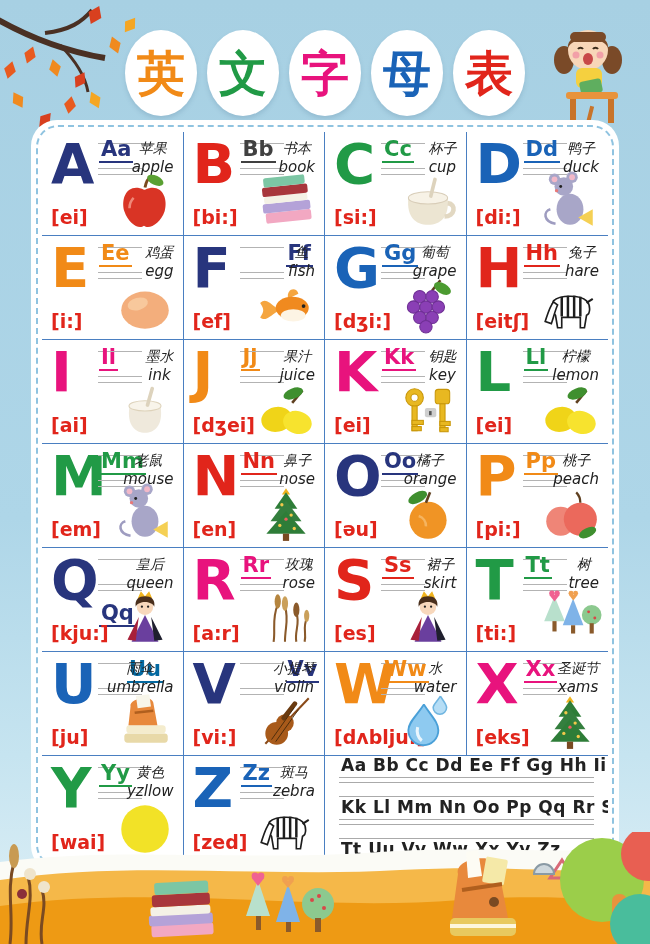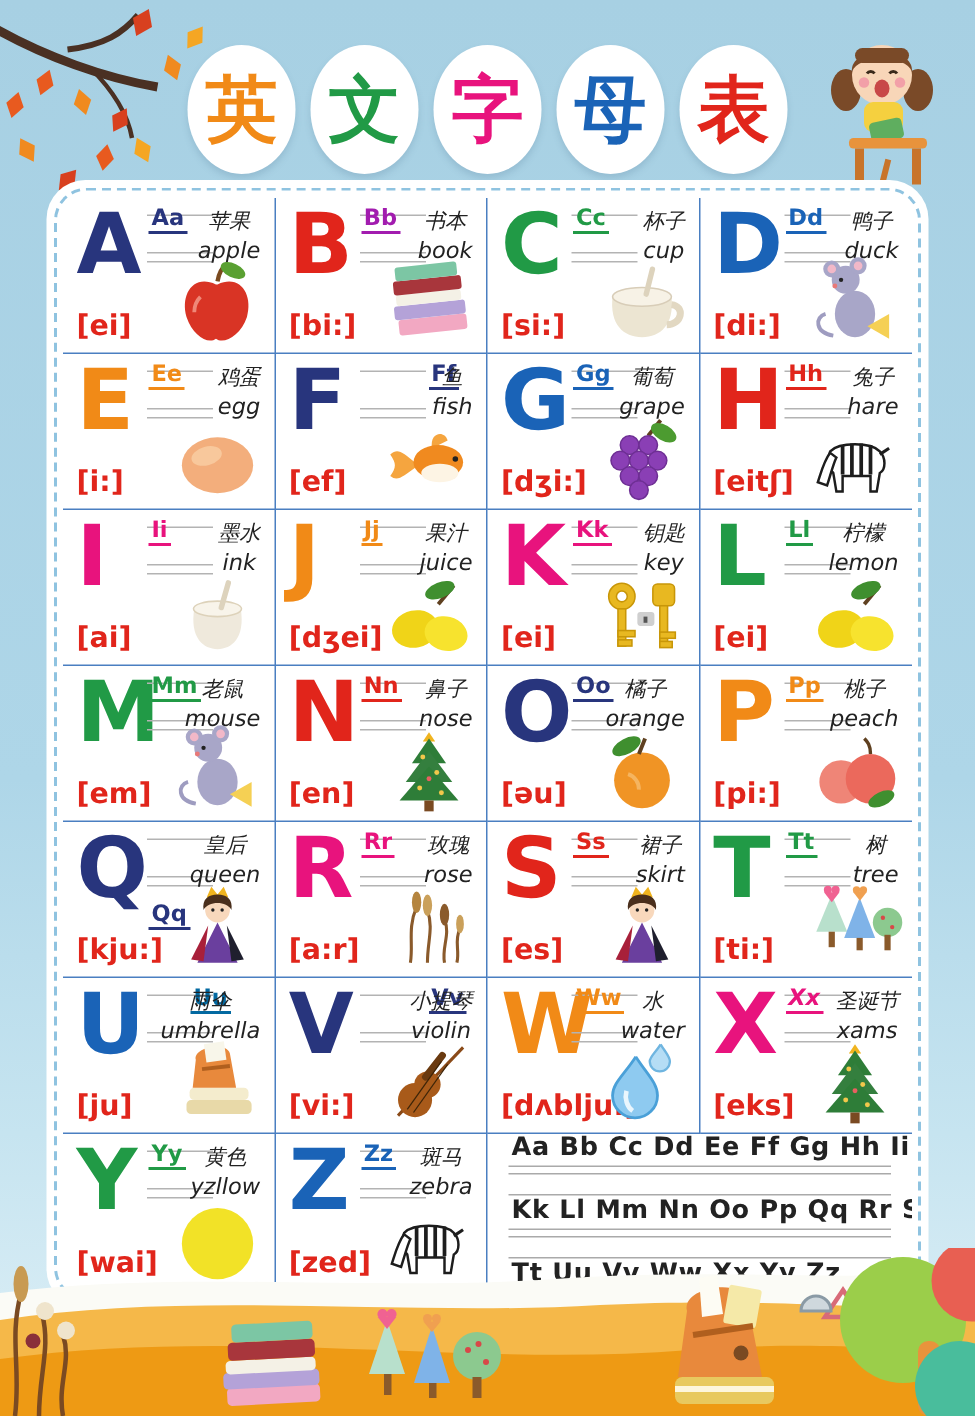--- a/index.html
+++ b/index.html
@@ -17,21 +17,21 @@
   .card{position:absolute;left:31px;top:120px;width:588px;height:752px;background:#fff;border-radius:26px;z-index:3;}
   .card::before{content:"";position:absolute;inset:5px;border:2px dashed #8fc3e0;border-radius:22px;pointer-events:none;}
   .grid{position:absolute;inset:12px 11px;display:grid;grid-template-columns:repeat(4,1fr);grid-auto-rows:104px;}
   .cell{position:relative;border-right:1.6px solid #4a7fc1;border-bottom:1.6px solid #4a7fc1;overflow:hidden;}
   .cell:nth-child(4n){border-right:none;}
   .cell:nth-child(n+25){border-bottom:none;}
   .cell.span2{grid-column:span 2;border-right:none;display:flex;flex-direction:column;justify-content:center;padding:0 10px;}
   .big{position:absolute;left:9px;top:5px;font-size:56px;font-weight:800;line-height:.95;}
   .pair-box{position:absolute;left:56px;top:11px;width:44px;height:24px;border-top:1px solid #b3b3b3;border-bottom:1px solid #b3b3b3;}
   .pair-box::after{content:"";position:absolute;left:0;right:0;bottom:-7px;border-bottom:1px solid #b3b3b3;}
-  .pair{position:absolute;left:1px;top:-7px;font-size:15px;font-weight:800;line-height:1.15;padding:0 2px;border-bottom:2.5px solid currentColor;}
+  .pair{position:absolute;left:1px;top:-7px;font-size:21px;font-weight:800;line-height:1.15;padding:0 2px;border-bottom:2.5px solid currentColor;}
   .words{position:absolute;top:8px;right:9px;display:flex;flex-direction:column;align-items:center;line-height:1.25;color:#222;font-style:italic;}
   .cn{font-size:14px;}
   .en{font-size:15px;}
   .phon{position:absolute;left:9px;bottom:7px;font-size:19px;font-weight:bold;color:#e1251b;}
   .pic{position:absolute;right:5px;bottom:3px;width:66px;height:62px;}
   .pic svg{width:100%;height:100%;}
   .sum-line{position:relative;margin:9px 4px;padding:0 2px 2px;border-top:1px solid #aaa;border-bottom:1px solid #aaa;
             font-size:17px;font-weight:700;color:#222;letter-spacing:.5px;white-space:nowrap;}
   .sum-line::after{content:"";position:absolute;left:0;right:0;bottom:-6px;border-bottom:1px solid #aaa;}
   
@@ -116,21 +116,21 @@
     <span class="pic"><svg viewBox="0 0 60 60">
               <path d="M30 17 C31 11 33 8 36 6" stroke="#7a4a1f" stroke-width="2.8" fill="none"></path>
               <ellipse cx="40" cy="10" rx="8.5" ry="4.5" fill="#5aa032" transform="rotate(25 40 10)"></ellipse>
               <path d="M29 19 C14 12 6 26 10 40 C14 52 24 58 29 54 C34 58 45 52 49 40 C53 26 45 12 30 19 Z" fill="#d93425"></path>
               <path d="M19 27 a11 13 0 0 0 -4 10" stroke="#ef8878" stroke-width="2.5" fill="none"></path>
             </svg></span>
   </div>
         <div class="cell">
     <span class="big" style="color: rgb(225, 37, 27);">B</span>
     <span class="pair-box">
-      <span class="pair" style="color: #a21caf; text-align: center;">Bb</span>
+      <span class="pair" style="color: #404040; text-align: center;">Bb</span>
     </span>
     <span class="words">
       <span class="cn">书本</span>
       <span class="en">book</span>
     </span>
     <span class="phon">[bi:]</span>
     <span class="pic"><svg viewBox="0 0 60 60">
               <g transform="rotate(-6 30 30)">
                 <rect x="9" y="40" width="44" height="10" rx="2" fill="#f2a8c2"></rect>
                 <rect x="7" y="31" width="46" height="9" rx="2" fill="#b4a2d8"></rect>
@@ -563,21 +563,21 @@
     <span class="phon">[dʌblju:]</span>
     <span class="pic"><svg viewBox="0 0 60 60">
               <path d="M42 6 C45 11 48 14 48 17 a6.5 6.5 0 1 1 -13 0 C35 14 39 11 42 6" fill="#b5ddf5" stroke="#6fb5e0" stroke-width="1.5"></path>
               <path d="M26 14 C33 25 40 31 40 39 a14.5 14.5 0 1 1 -29 0 C11 31 19 25 26 14" fill="#8ecaf0" stroke="#4aa0d8" stroke-width="1.8"></path>
               <path d="M20 36 a9 11 0 0 0 4 13" stroke="#eaf6fd" stroke-width="3" fill="none"></path>
             </svg></span>
   </div>
         <div class="cell">
     <span class="big" style="color: rgb(232, 19, 125);">X</span>
     <span class="pair-box">
-      <span class="pair" style="color: rgb(232, 19, 125); font-style: italic;">Xx</span>
+      <span class="pair" style="color: rgb(232, 19, 125);">Xx</span>
     </span>
     <span class="words">
       <span class="cn">圣诞节</span>
       <span class="en">xams</span>
     </span>
     <span class="phon">[eks]</span>
     <span class="pic"><svg viewBox="0 0 60 60">
               <polygon points="30,6 34,12 26,12" fill="#f0b41f"></polygon>
               <polygon points="30,10 41,26 19,26" fill="#2e7d38"></polygon>
               <polygon points="30,18 45,38 15,38" fill="#347f3e"></polygon>

